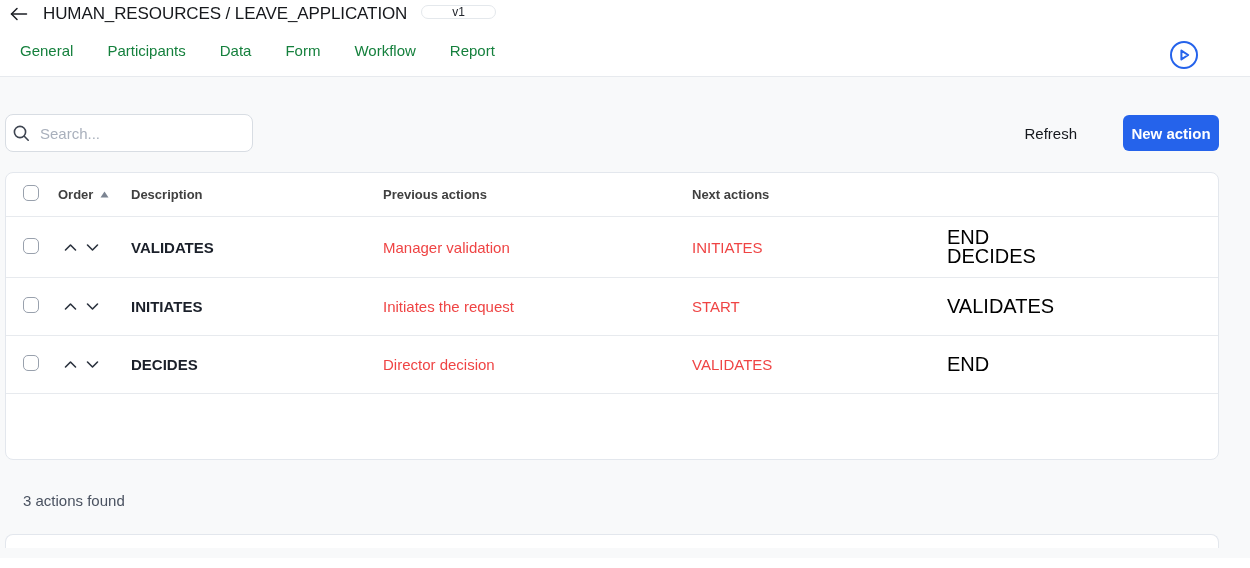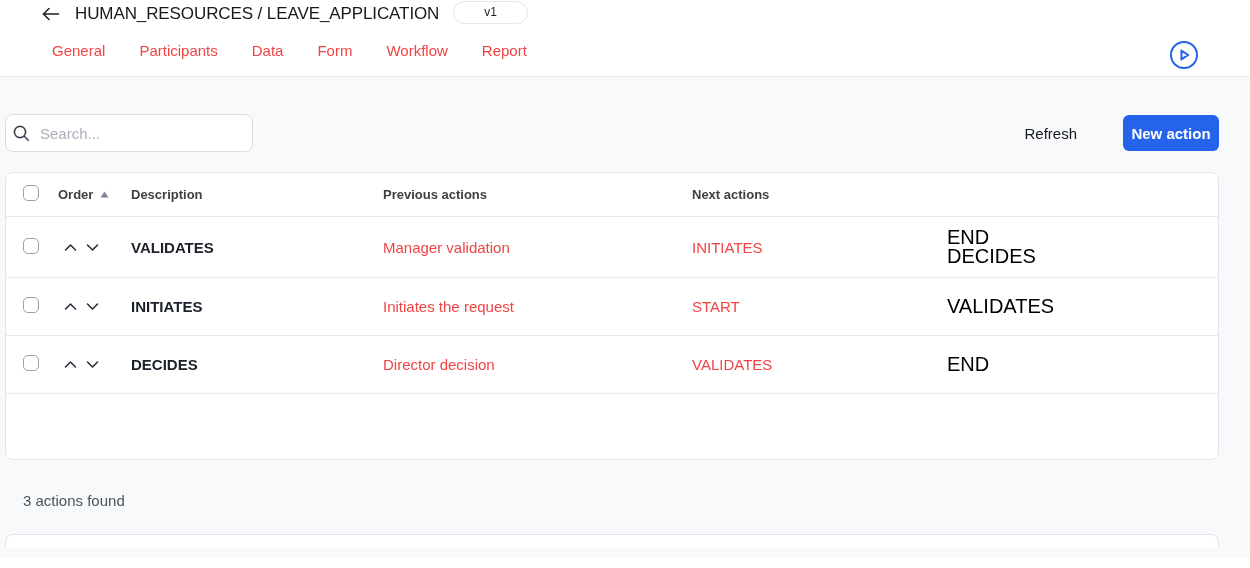--- a/index.html
+++ b/index.html
@@ -6,37 +6,37 @@
   html,body { background:#fff; }
   .page {
     position:relative;
     width:1250px; height:568px;
     overflow:hidden;
     font-family:"Liberation Sans", sans-serif;
     background:#fff;
     color:#17191f;
   }
   
-  .header-area { position:relative; background:#fff; border-bottom:1px solid #e7eaee;padding-left:32px; }
+  .header-area { position:relative; background:#fff; border-bottom:1px solid #e7eaee; }
   .topbar { display:flex; align-items:center; height:28px; padding:0 10px; }
   .back-btn {
     width:26px; height:24px; border:none; background:transparent; cursor:pointer;
     display:flex; align-items:center; justify-content:flex-start; padding:0;
   }
   .page-title { font-size:17px; font-weight:400; color:#16181c; letter-spacing:-0.1px; margin-left:7px; }
   .version-badge {
     margin-left:14px; margin-top:-4px;
-    height:23px; padding:0 30px;
+    height:14px; padding:0 30px;
     display:flex; align-items:center; justify-content:center;
     border:1px solid #e4e8ec; border-radius:999px; background:#fff;
     font-size:12px; color:#23272e;
   }
   .tabbar { display:flex; align-items:center; gap:34px; padding:13px 0 15px 20px; }
   .tab {
-    font-size:15px; color:#ef4444; cursor:pointer; background:transparent; border:none;
+    font-size:15px; color:#15803d; cursor:pointer; background:transparent; border:none;
     font-family:inherit; line-height:20px; padding:0;
   }
   .tab.active {
     color:#1b1e24; font-weight:500;
     background:#edeff2; border-radius:16px;
     padding:6px 16px; margin:-6px -16px;
   }
   .run-btn {
     position:absolute; top:40px; right:51px;
     width:30px; height:30px; padding:0; border:none; background:transparent; cursor:pointer;

